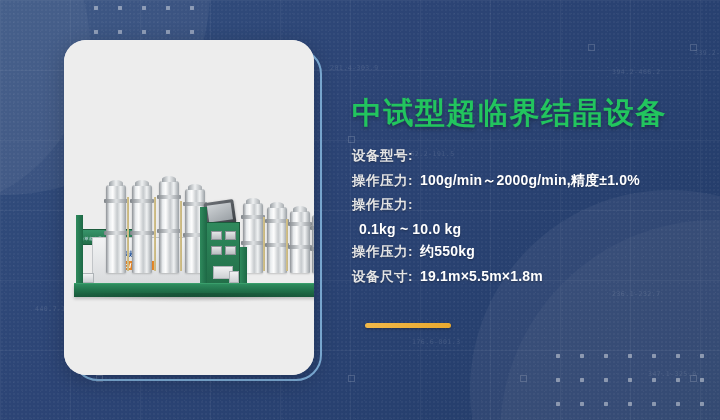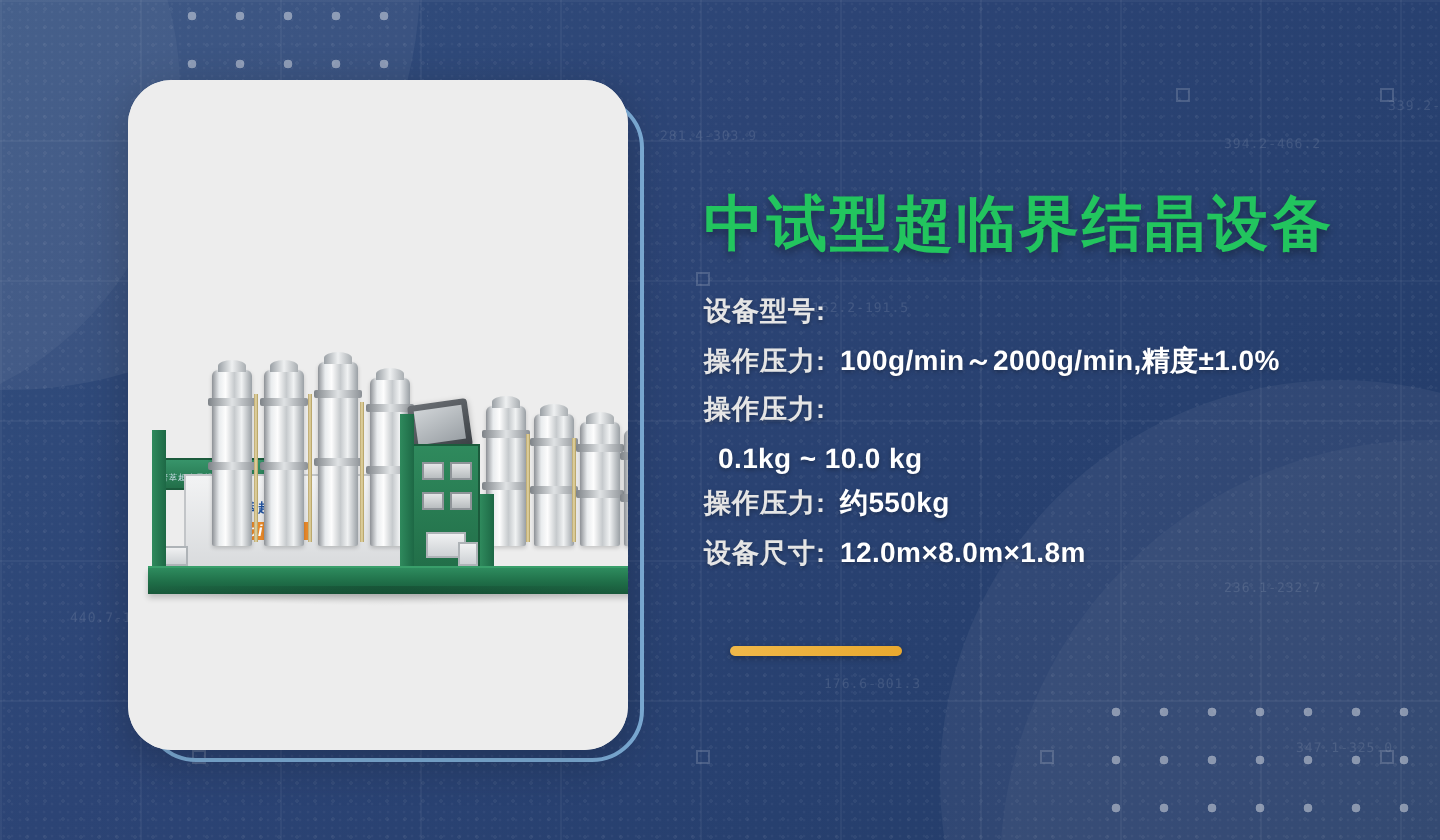--- a/index.html
+++ b/index.html
@@ -338,20 +338,20 @@
       </div>
       <div class="spec-row">
         <span class="spec-value">0.1kg ~ 10.0 kg</span>
       </div>
       <div class="spec-row">
         <span class="spec-label">操作压力:</span>
         <span class="spec-value">约550kg</span>
       </div>
       <div class="spec-row">
         <span class="spec-label">设备尺寸:</span>
-        <span class="spec-value">12.0m×8.0m×1.8m</span>
+        <span class="spec-value">19.1m×5.5m×1.8m</span>
       </div>
     </div>
   </div>
 
   <div class="accent-bar"></div>
 
 </div>
 
 </body></html>

